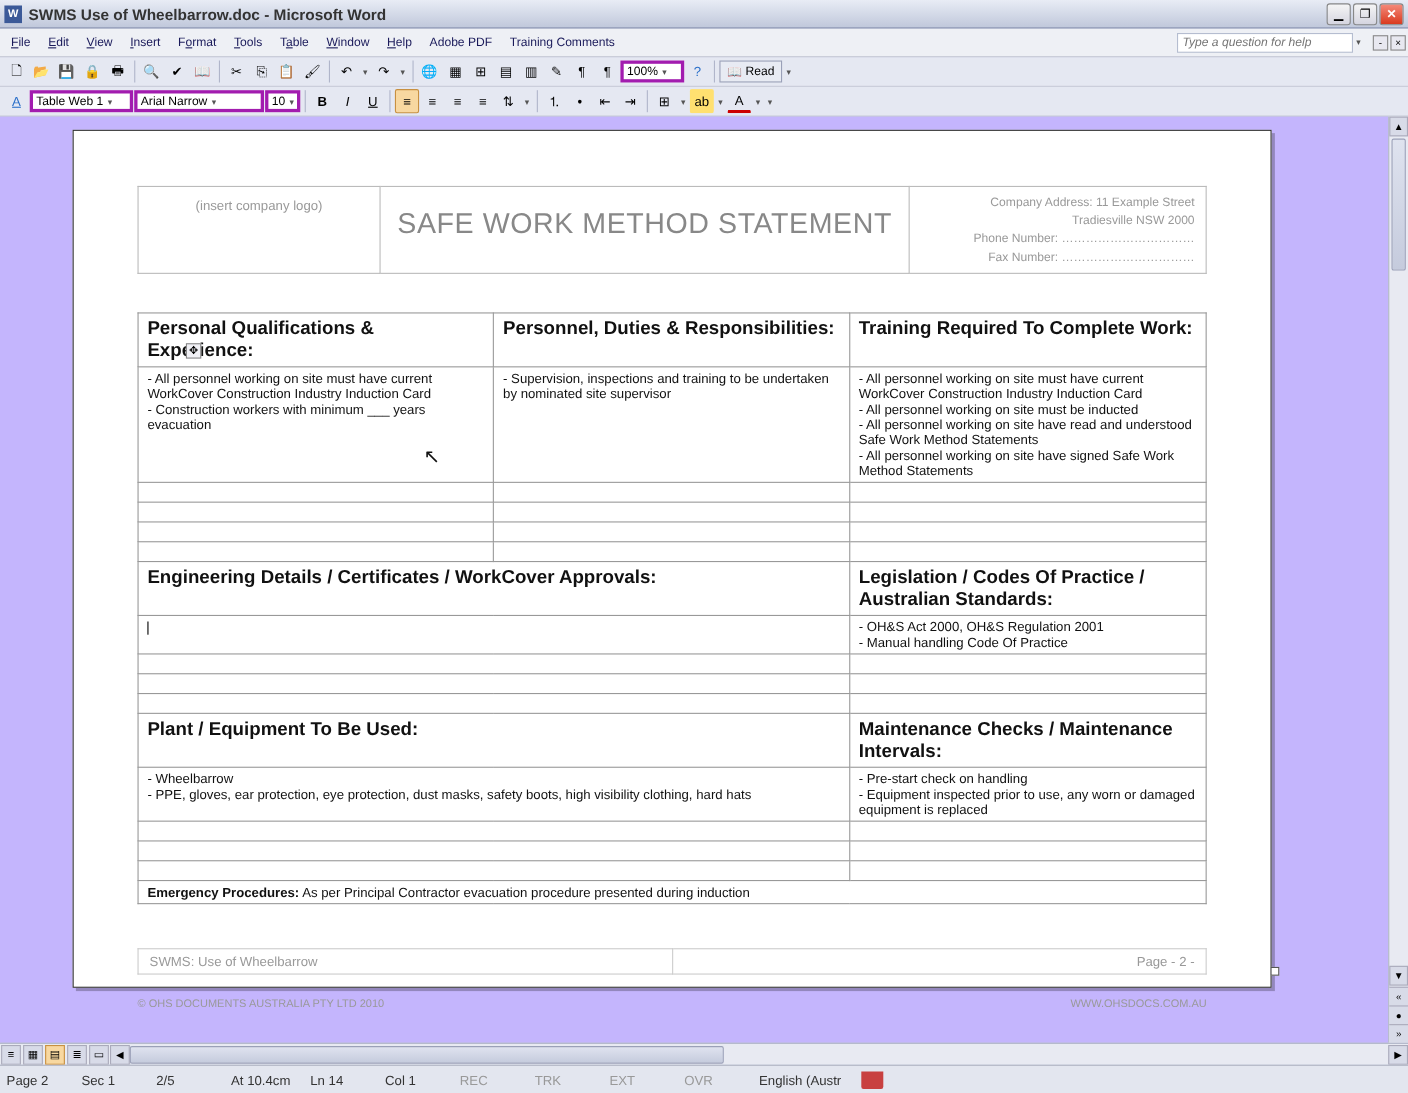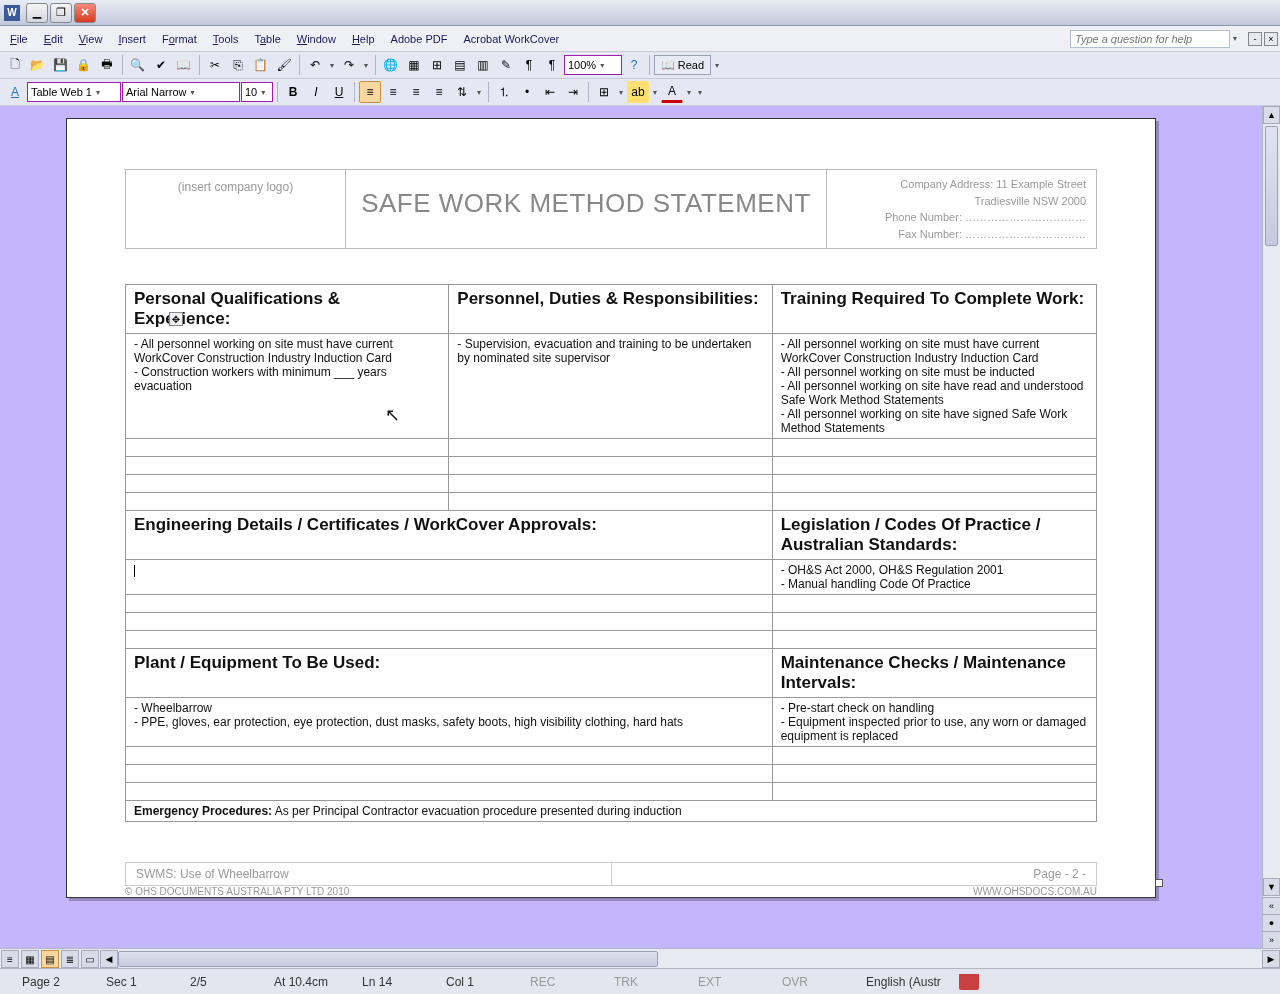--- a/index.html
+++ b/index.html
@@ -20,21 +20,21 @@
 .menubar .ask { margin-left: auto; display: flex; align-items: center; }
 .menubar .ask input { width: 160px; height: 18px; border: 1px solid #b5bdd0; font-size: 11px; padding: 0 4px; color: #888; font-style: italic; }
 .menubar .mdi { margin-left: 8px; display: flex; gap: 2px; }
 .menubar .mdi span { width: 14px; height: 14px; border: 1px solid #888; font-size: 9px; display: flex; align-items: center; justify-content: center; cursor: pointer; background: #e8e8f0; }
 
 
 .toolbar { height: 27px; background: #e5e8f2; display: flex; align-items: center; padding: 0 4px; border-bottom: 1px solid #c6c9d6; gap: 1px; }
 .tbtn { width: 22px; height: 22px; display: flex; align-items: center; justify-content: center; cursor: pointer; border: 1px solid transparent; border-radius: 2px; font-size: 12px; }
 .tbtn.active { background: #f8d8a0; border-color: #c89040; }
 .tsep { width: 1px; height: 20px; background: #b0b5ca; margin: 0 3px; }
-.tsel { height: 20px; border: 1px solid #a21caf; background: white; font-size: 11px; padding: 0 3px; display: flex; align-items: center; }
+.tsel { height: 20px; border: 3px solid #a21caf; background: white; font-size: 11px; padding: 0 3px; display: flex; align-items: center; }
 .tsel .arrow { margin-left: 4px; font-size: 8px; color: #555; }
 .tdrop { width: 10px; height: 22px; display: flex; align-items: center; justify-content: center; font-size: 8px; color: #555; cursor: pointer; }
 .zoom-sel { width: 58px; }
 .style-sel { width: 94px; }
 .font-sel { width: 118px; }
 .size-sel { width: 32px; }
 .read-btn { height: 20px; padding: 0 6px; border: 1px solid #9aa0b8; background: #e8ebf3; display: flex; align-items: center; gap: 3px; cursor: pointer; font-size: 11px; }
 
 
 .doc-area { position: absolute; top: 106px; bottom: 46px; left: 0; right: 18px; background: #c4b5fd; overflow: hidden; }
@@ -57,21 +57,21 @@
 .ctbl .emptyrow td { height: 18px; }
 .cursor-mark { display: inline-block; width: 1px; height: 12px; background: #000; vertical-align: middle; }
 
 .table-handle { position: absolute; left: 44px; top: 143px; width: 14px; height: 14px; border: 1px solid #888; background: #f0f0f5; display: flex; align-items: center; justify-content: center; font-size: 10px; cursor: move; }
 
 .mouse-cursor { position: absolute; left: 260px; top: 235px; font-size: 18px; pointer-events: none; }
 
 
 .ftr-tbl { width: 100%; border-collapse: collapse; margin-top: 40px; font-family: "Arial Narrow", Arial, sans-serif; font-size: 12px; color: #999; }
 .ftr-tbl td { border: 1px solid #ccc; padding: 4px 10px; }
-.ftr-below { width: 100%; display: flex; justify-content: space-between; font-family: "Arial Narrow", Arial, sans-serif; font-size: 10px; color: #999; margin-top: 0; }
+.ftr-below { width: 100%; display: flex; justify-content: space-between; font-family: "Arial Narrow", Arial, sans-serif; font-size: 10px; color: #999; margin-top: 21px; }
 
 
 .resize-handle { position: absolute; right: -8px; bottom: 10px; width: 8px; height: 8px; border: 1px solid #555; background: white; }
 
 
 .vscroll { position: absolute; top: 106px; bottom: 46px; right: 0; width: 18px; background: #e8eaf2; border-left: 1px solid #b0b5c8; }
 .vscroll .up, .vscroll .down { height: 18px; background: #d8dbe8; border: 1px solid #aab; display: flex; align-items: center; justify-content: center; font-size: 9px; cursor: pointer; }
 .vscroll .down { position: absolute; bottom: 52px; width: 100%; }
 .vscroll .thumb { position: absolute; top: 20px; left: 2px; right: 2px; height: 120px; background: linear-gradient(#dfe3ef,#c5cbdd); border: 1px solid #9aa0b8; border-radius: 2px; }
 .vscroll .nav { position: absolute; bottom: 0; width: 100%; }
@@ -82,49 +82,50 @@
 .view-btns { display: flex; height: 100%; }
 .view-btn { width: 18px; height: 18px; border: 1px solid #aab; background: #d8dbe8; margin: 1px; display: flex; align-items: center; justify-content: center; font-size: 10px; cursor: pointer; }
 .view-btn.active { background: #f8d8a0; border-color: #c89040; }
 .hscroll .harr { width: 18px; height: 18px; border: 1px solid #aab; background: #d8dbe8; display: flex; align-items: center; justify-content: center; font-size: 9px; cursor: pointer; }
 .hscroll .htrack { flex: 1; height: 18px; position: relative; }
 .hscroll .hthumb { position: absolute; left: 0; width: 540px; top: 1px; bottom: 1px; background: linear-gradient(#dfe3ef,#c5cbdd); border: 1px solid #9aa0b8; border-radius: 2px; }
 
 
 .statusbar { position: absolute; bottom: 0; left: 0; right: 0; height: 26px; background: #e3e6ef; border-top: 1px solid #b3b7c6; display: flex; align-items: center; font-size: 12px; color: #333; padding: 0 6px; gap: 18px; }
 .statusbar .s-dim { color: #999; }
-.statusbar .s-item { min-width: 50px; margin-left: 16px; }
+.statusbar .s-item { min-width: 50px; }
 .statusbar .book-icon { width: 20px; height: 16px; background: #c84040; border-radius: 0 0 2px 2px; position: relative; }
 
 .emergency-label { font-weight: bold; }
 </style>
 </head>
 <body>
 
 <div class="titlebar">
   <span class="word-icon">W</span>
+  <span class="title">SWMS Use of Wheelbarrow.doc - Microsoft Word</span>
   <div class="win-btns">
     <div class="win-btn">▁</div>
     <div class="win-btn">❐</div>
     <div class="win-btn close">✕</div>
   </div>
 </div>
 
 <div class="menubar">
   <span class="m-item"><span class="ul">F</span><span>ile</span></span>
   <span class="m-item"><span class="ul">E</span>dit</span>
   <span class="m-item"><span class="ul">V</span>iew</span>
   <span class="m-item"><span class="ul">I</span>nsert</span>
   <span class="m-item">F<span class="ul">o</span>rmat</span>
   <span class="m-item"><span class="ul">T</span>ools</span>
   <span class="m-item">T<span class="ul">a</span>ble</span>
   <span class="m-item"><span class="ul">W</span>indow</span>
   <span class="m-item"><span class="ul">H</span>elp</span>
   <span class="m-item">Adobe PDF</span>
-  <span class="m-item">Acrobat WorkCover</span>
+  <span class="m-item">Training Comments</span>
   <div class="ask">
     <input placeholder="Type a question for help" style="">
     <span class="tdrop">▾</span>
     <div class="mdi">
       <span>-</span>
       <span>×</span>
     </div>
   </div>
 </div>
 
@@ -240,21 +241,21 @@
           <th>Personal Qualifications &amp; Experience:</th>
           <th>Personnel, Duties &amp; Responsibilities:</th>
           <th>Training Required To Complete Work:</th>
         </tr>
         <tr class="thirds">
           <td>
             <div>- All personnel working on site must have current WorkCover Construction Industry Induction Card</div>
             <div>- Construction workers with minimum ___ years evacuation</div>
             <span class="mouse-cursor">↖</span>
           </td>
-          <td>- Supervision, evacuation and training to be undertaken by nominated site supervisor</td>
+          <td>- Supervision, inspections and training to be undertaken by nominated site supervisor</td>
           <td>
             <div>- All personnel working on site must have current WorkCover Construction Industry Induction Card</div>
             <div>- All personnel working on site must be inducted</div>
             <div>- All personnel working on site have read and understood Safe Work Method Statements</div>
             <div>- All personnel working on site have signed Safe Work Method Statements</div>
           </td>
         </tr>
         <tr class="thirds emptyrow">
               <td></td>
               <td></td>

